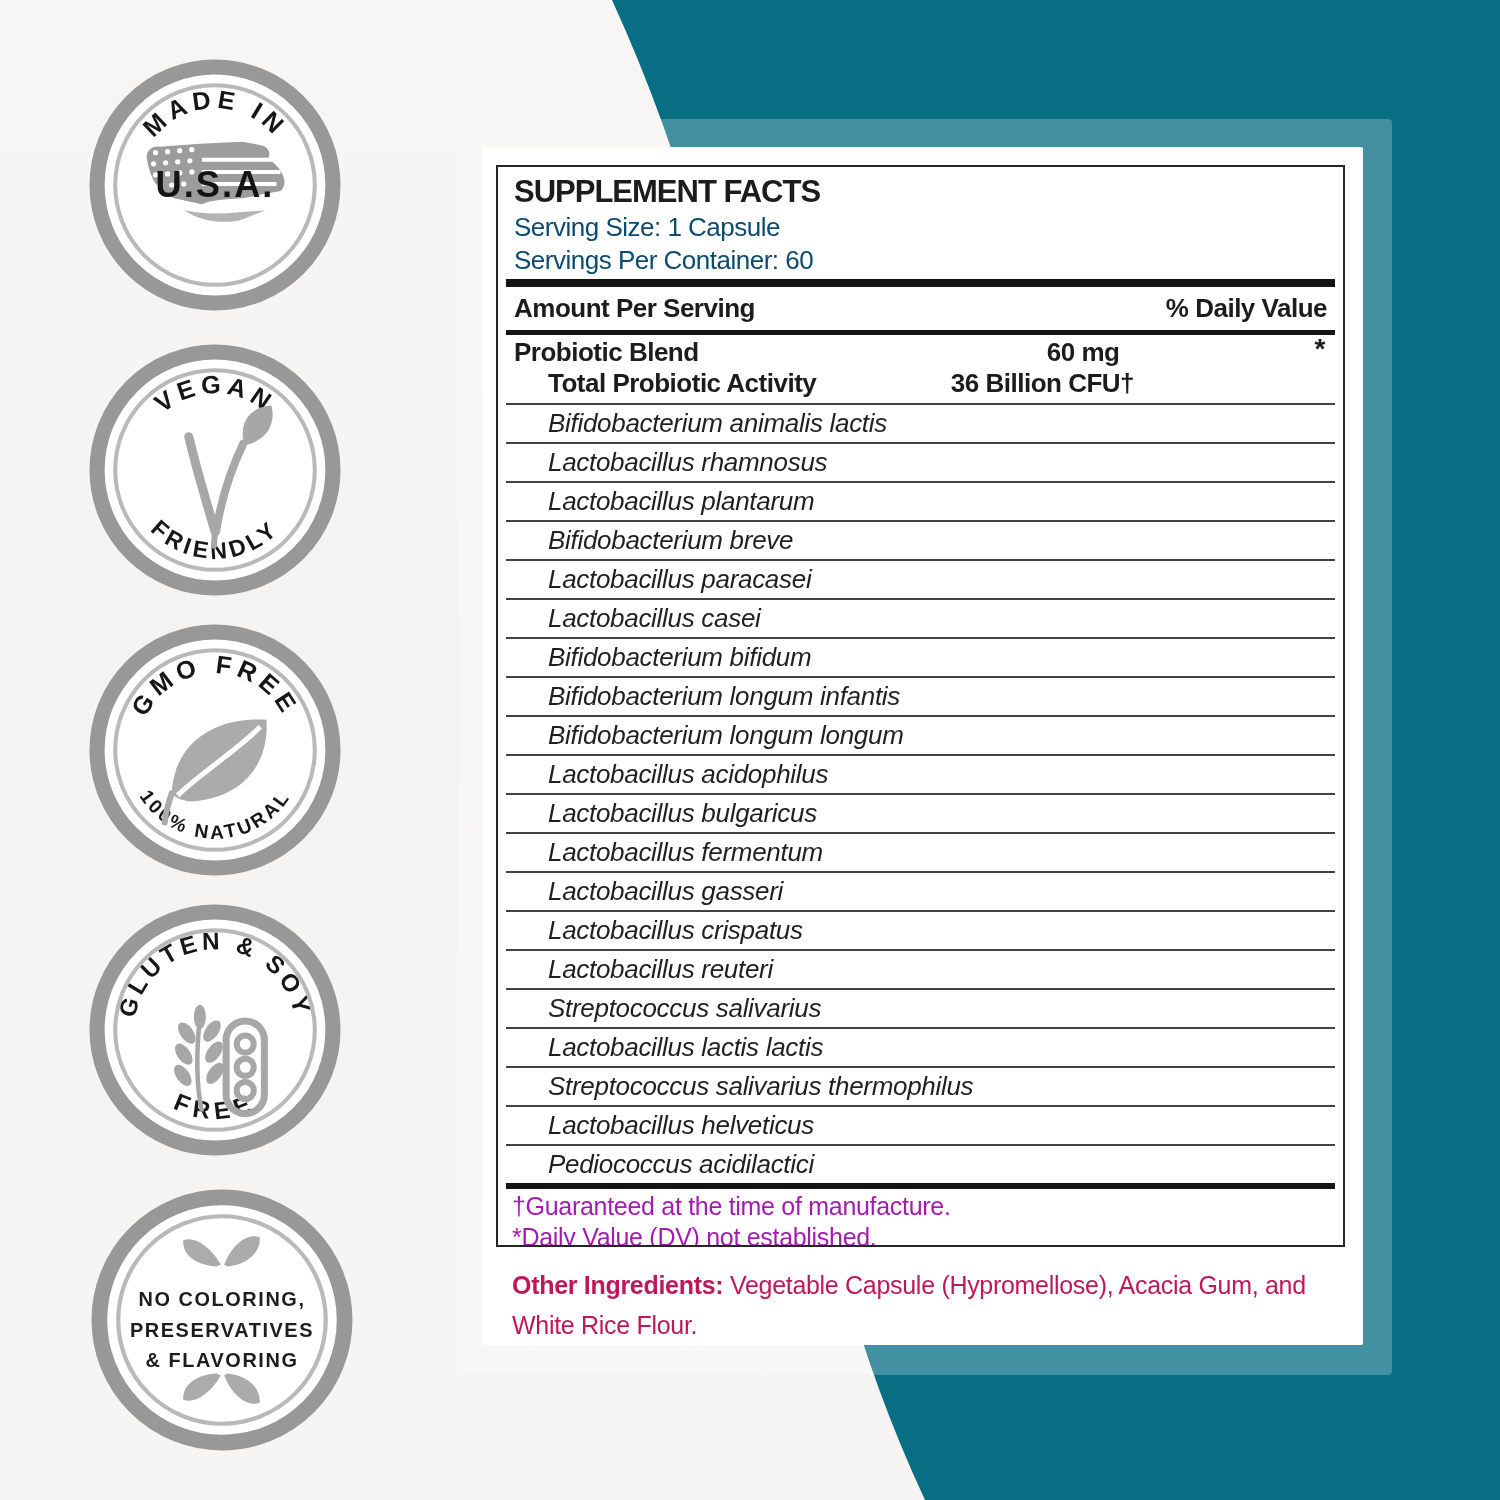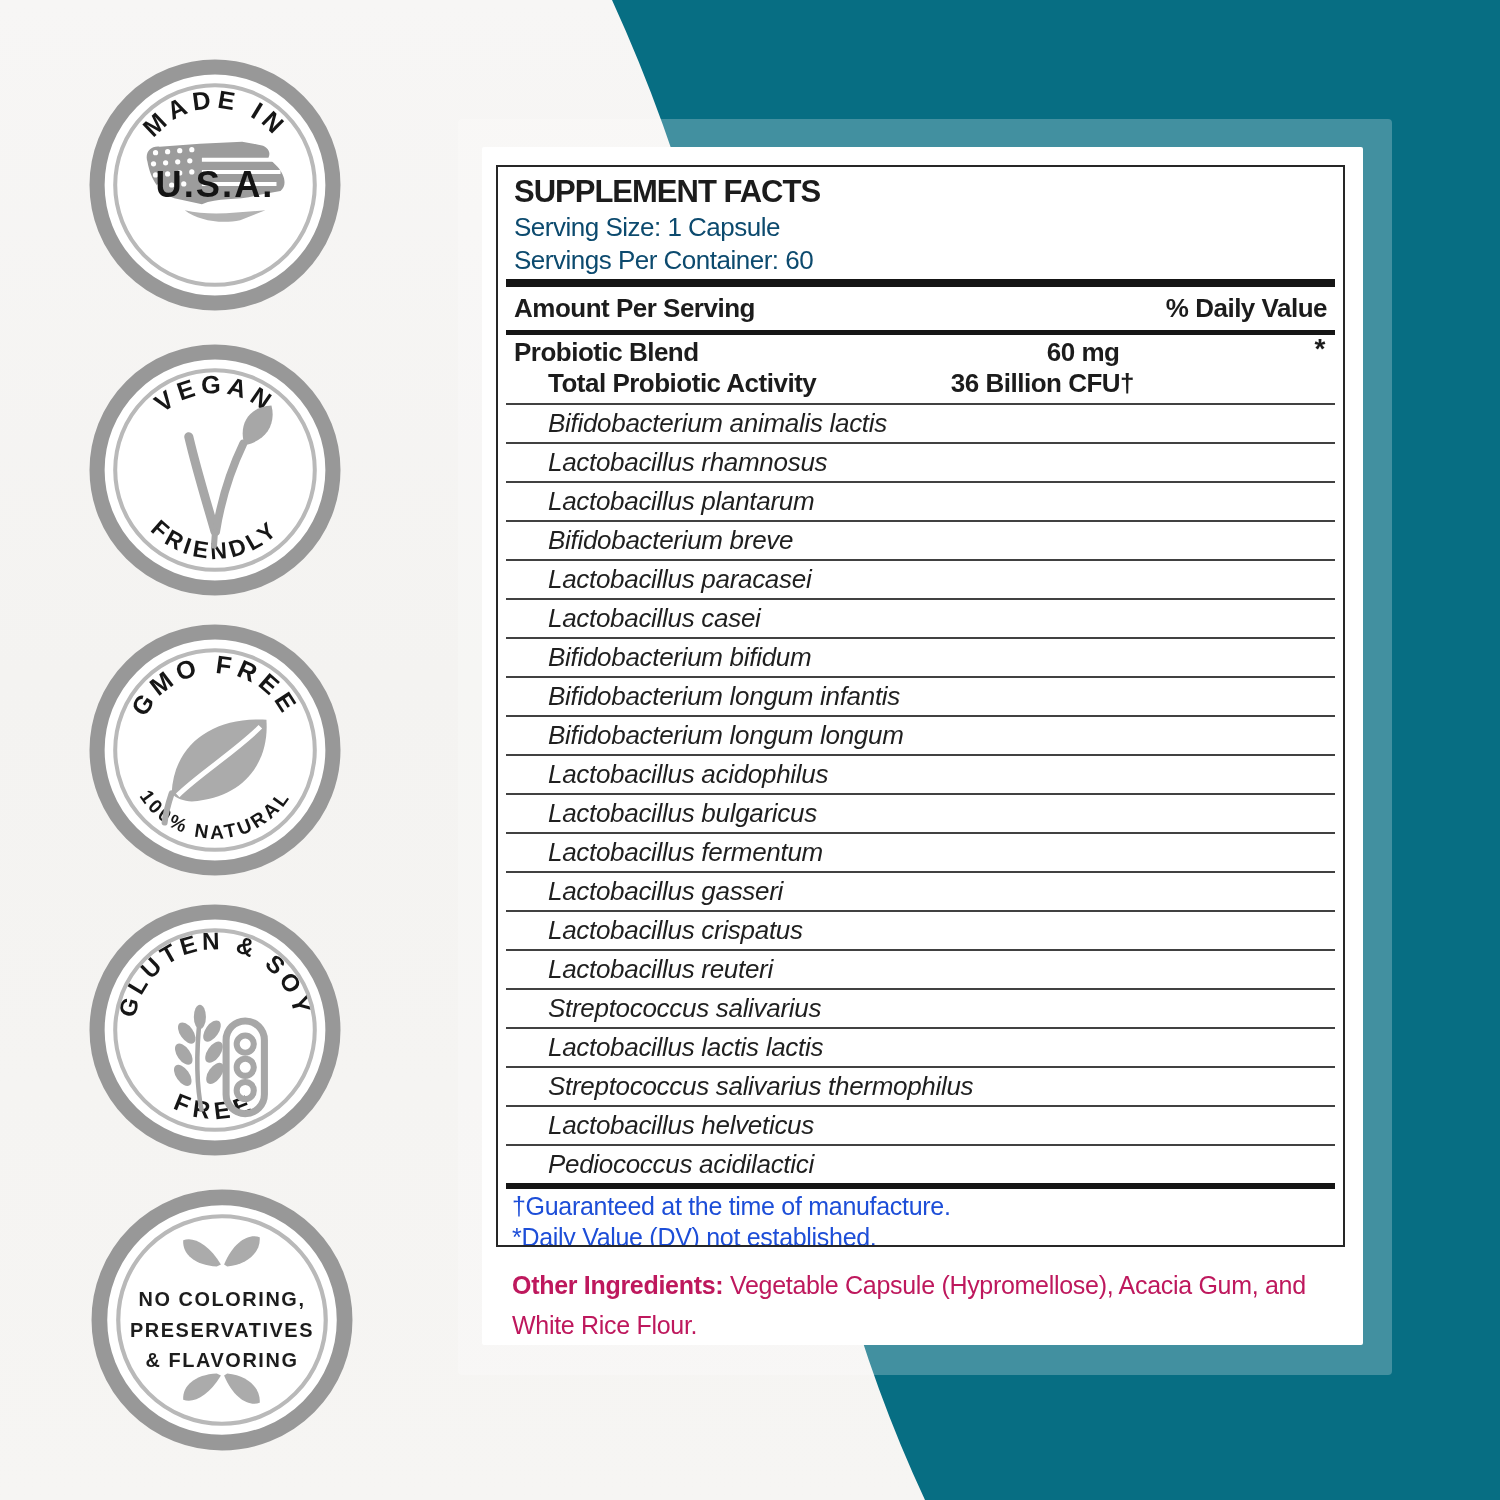--- a/index.html
+++ b/index.html
@@ -34,21 +34,21 @@
   .blend-name{display:inline-block;}
   .blend-sub .blend-name{padding-left:34px;}
   .amt{position:absolute;top:0;transform:translateX(-50%);white-space:nowrap;}
   .amt-1{left:70%;}
   .amt-2{left:65%;}
   .dv-star{position:absolute;right:2px;top:-4px;font-size:28px;}
   .blend-pad{height:4px;}
   .strain-row{height:39px;border-top:2px solid #414141;display:flex;align-items:center;
     margin:0 8px;box-sizing:border-box;text-align:center;}
   .strain-name{font-style:italic;font-size:26px;letter-spacing:-0.3px;color:#1f1f1f;padding-left:42px;}
-  .footnotes{margin:2px 14px 5px 14px;font-size:25px;letter-spacing:-0.3px;line-height:31px;color:#1d4ed8;}
+  .footnotes{margin:2px 14px 5px 14px;font-size:25px;letter-spacing:-0.3px;line-height:31px;color:#a21caf;}
   .other{position:absolute;left:30px;top:1118px;width:824px;font-size:25px;letter-spacing:-0.3px;
     line-height:40px;color:#be185d;}
   .other b{letter-spacing:-0.3px;}
   .badge{position:absolute;width:252px;height:252px;z-index:1;}
   .badge svg{display:block;width:100%;height:100%;}
   .arc-text{font-family:"Liberation Sans",sans-serif;font-weight:bold;fill:#161616;}
   .b5-line{font-family:"Liberation Sans",sans-serif;font-weight:bold;fill:#1d1d1d;font-size:19px;letter-spacing:1.5px;}
   .usa-text{font-family:"Liberation Sans",sans-serif;font-weight:bold;fill:#141414;font-size:36px;letter-spacing:2px;}
 </style>
 </head>

